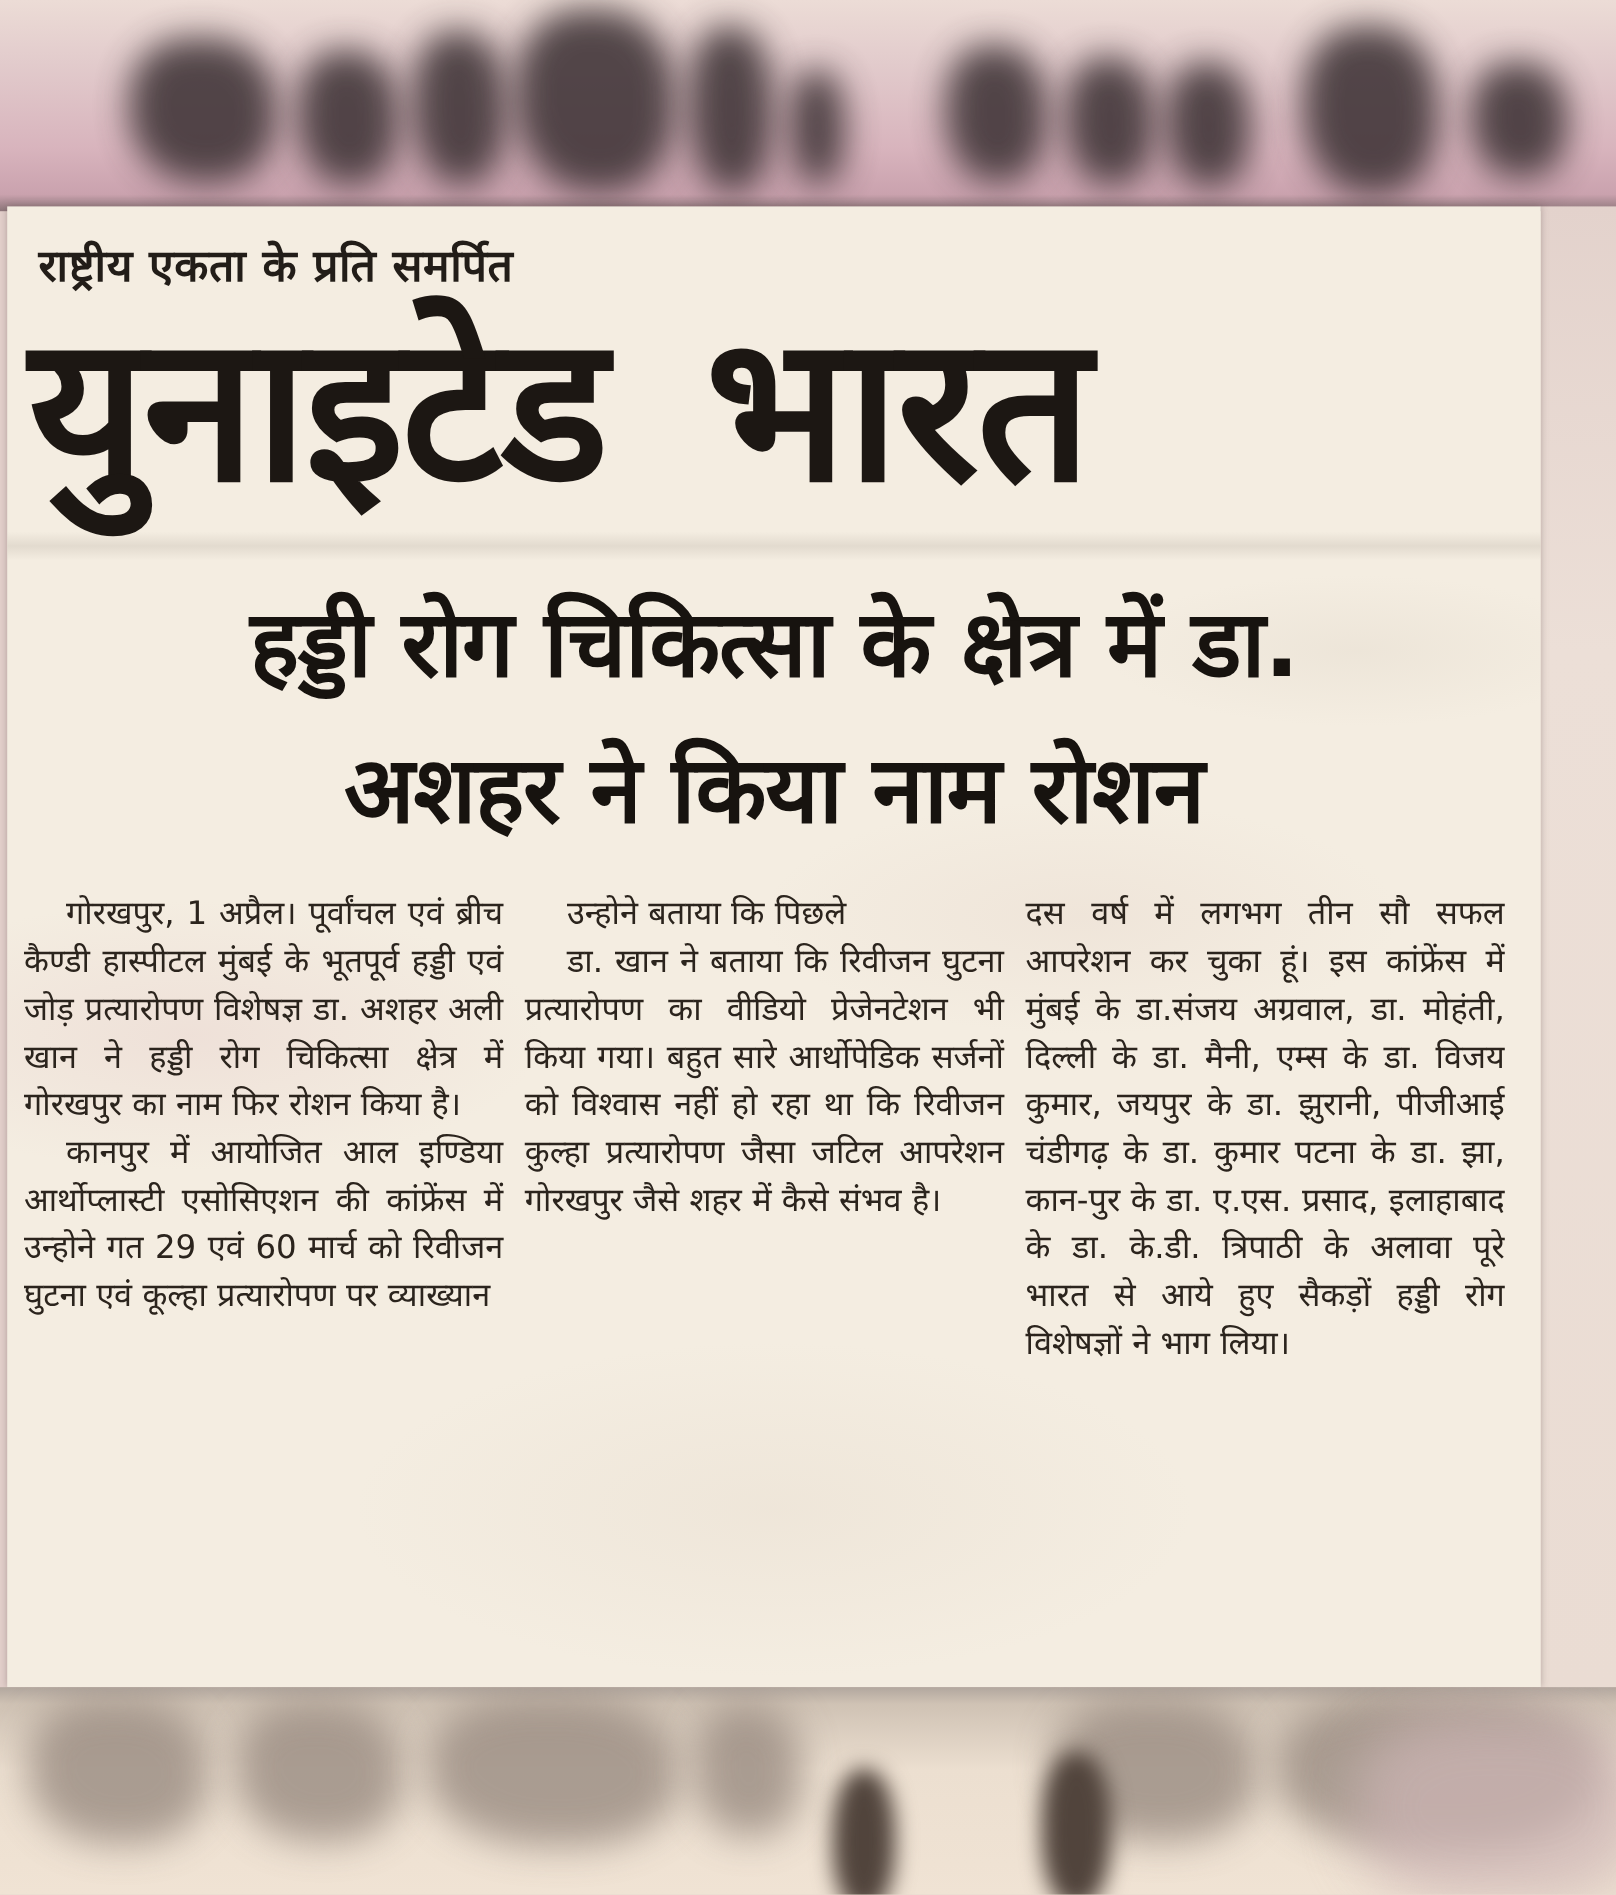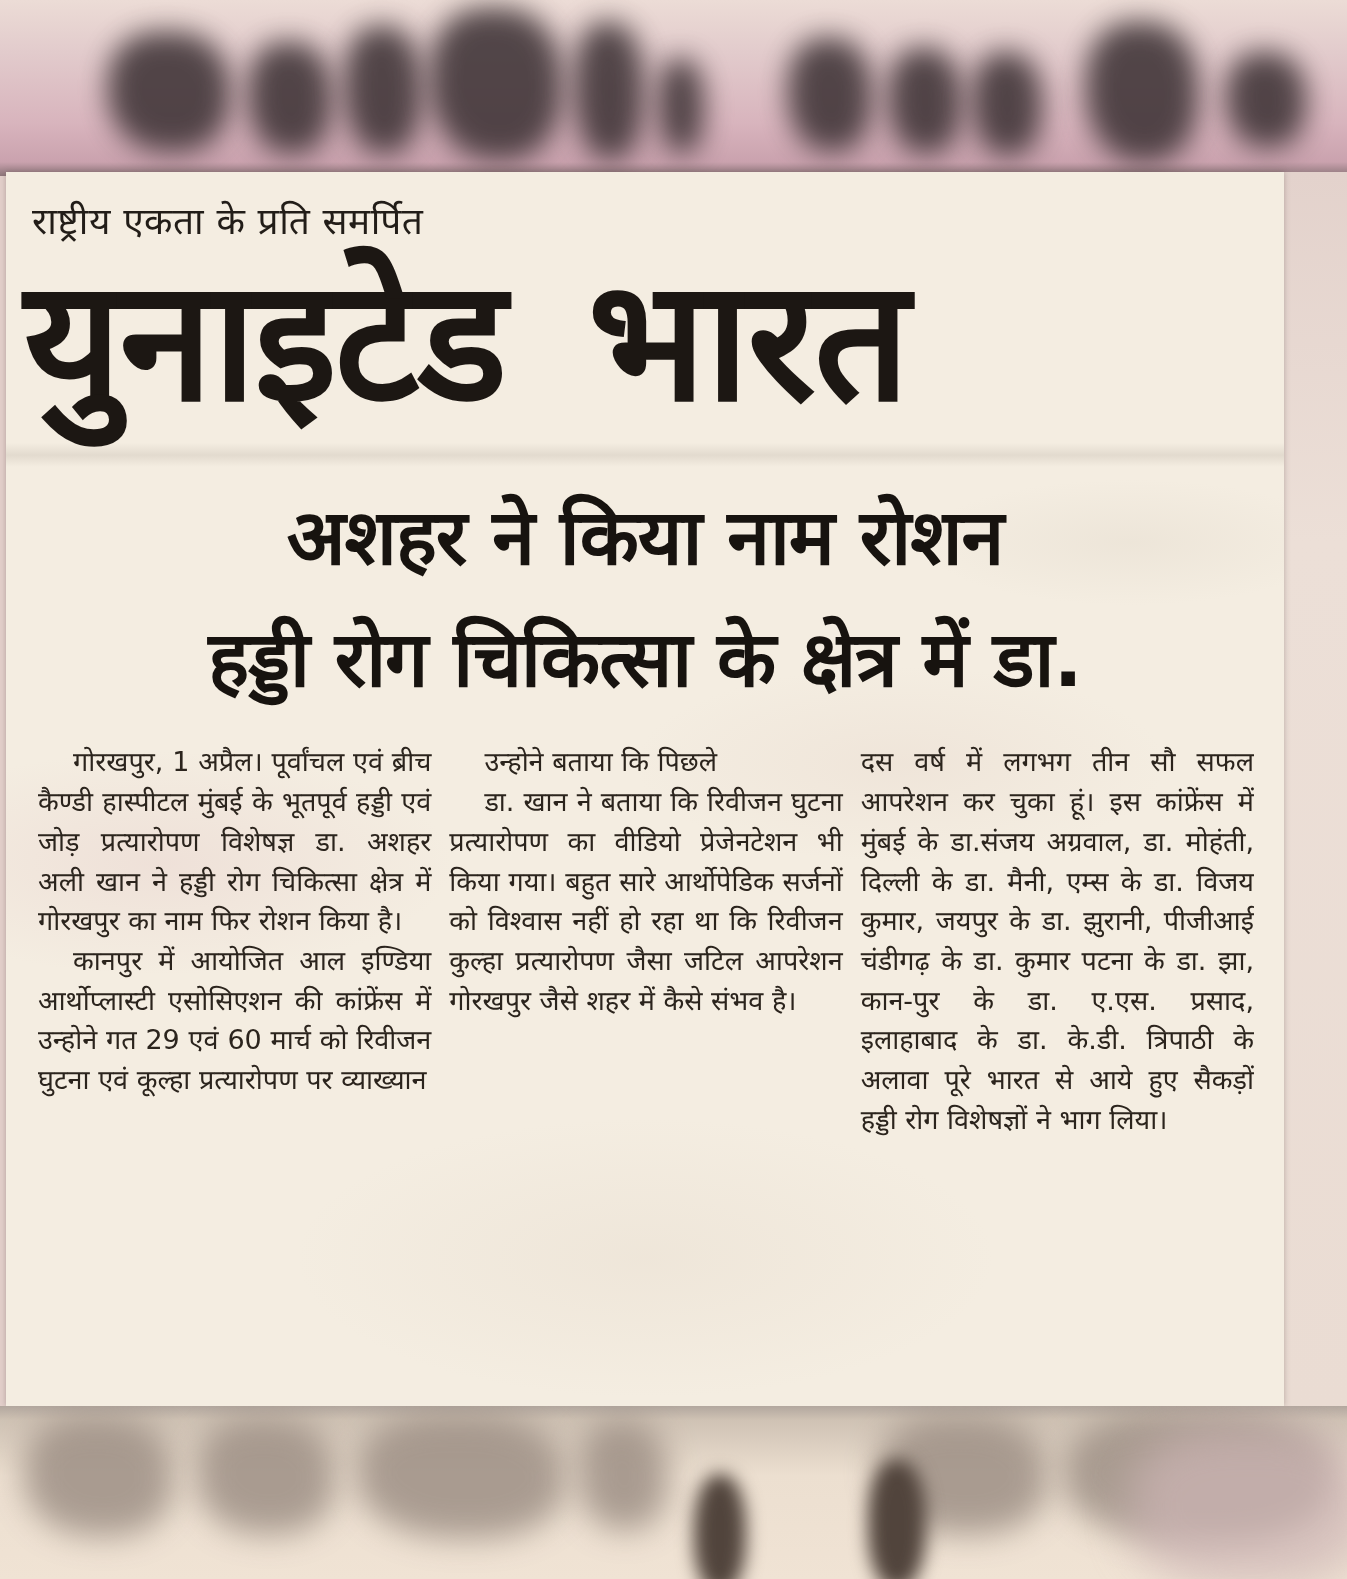--- a/index.html
+++ b/index.html
@@ -65,42 +65,42 @@
     overflow: hidden;
     color: #2b241d;
   }
   .right-margin {
     position: absolute; left: 1284px; top: 172px; width: 63px; height: 1234px;
     background: linear-gradient(to bottom, #e3d2cc 0%, #ecdfd7 30%, #eadcd3 100%);
   }
 
   .tagline {
     margin: 22px 0 0 26px;
-    font-size: 37px; font-weight: 400; color: #221d18;
+    font-size: 37px; font-weight: 700; color: #221d18;
     letter-spacing: .5px;
   }
   .masthead {
     margin: 2px 4px 0 18px;
     font-size: 168px; font-weight: 900; line-height: 1.12;
     color: #1c1713; letter-spacing: -2px; word-spacing: 26px;
     white-space: nowrap;
   }
   .masthead-underband {
     margin-top: 8px; height: 24px; width: 100%;
     background: linear-gradient(to bottom, rgba(205,196,184,.0), rgba(205,196,184,.45), rgba(205,196,184,.0));
   }
   .headline {
     margin: 10px 40px 0 40px;
     text-align: center;
     font-size: 77px; font-weight: 800; line-height: 1.58;
     color: #17130f; letter-spacing: -1px;
   }
   .columns {
     display: flex; gap: 18px;
-    margin: 22px 30px 0 32px;
+    margin: 22px 30px 0 14px;
     height: 606px; overflow: hidden;
   }
   .col {
     flex: 1 1 0;
     font-size: 27px; line-height: 1.47; font-weight: 500;
     color: #2b241d; text-align: justify;
   }
   .col p { text-indent: 0; }
   .col p.indent { text-indent: 1.3em; }
 </style>
@@ -127,22 +127,22 @@
 
   <div class="clipping">
 
     <div class="tagline">राष्ट्रीय एकता के प्रति समर्पित</div>
 
     <div class="masthead">युनाइटेड भारत</div>
 
     <div class="masthead-underband"></div>
 
     <div class="headline">
+      <div>हड्डी रोग चिकित्सा के क्षेत्र में डा.</div>
       <div>अशहर ने किया नाम रोशन</div>
-      <div>हड्डी रोग चिकित्सा के क्षेत्र में डा.</div>
     </div>
 
     <div class="columns">
 
       <div class="col">
         <p class="indent">गोरखपुर, 1 अप्रैल। पूर्वांचल एवं ब्रीच कैण्डी हास्पीटल मुंबई के भूतपूर्व हड्डी एवं जोड़ प्रत्यारोपण विशेषज्ञ डा. अशहर अली खान ने हड्डी रोग चिकित्सा क्षेत्र में गोरखपुर का नाम फिर रोशन किया है।</p>
         <p class="indent">कानपुर में आयोजित आल इण्डिया आर्थोप्लास्टी एसोसिएशन की कांफ्रेंस में उन्होने गत 29 एवं 60 मार्च को रिवीजन घुटना एवं कूल्हा प्रत्यारोपण पर व्याख्यान</p>
       </div>
 
       <div class="col">

